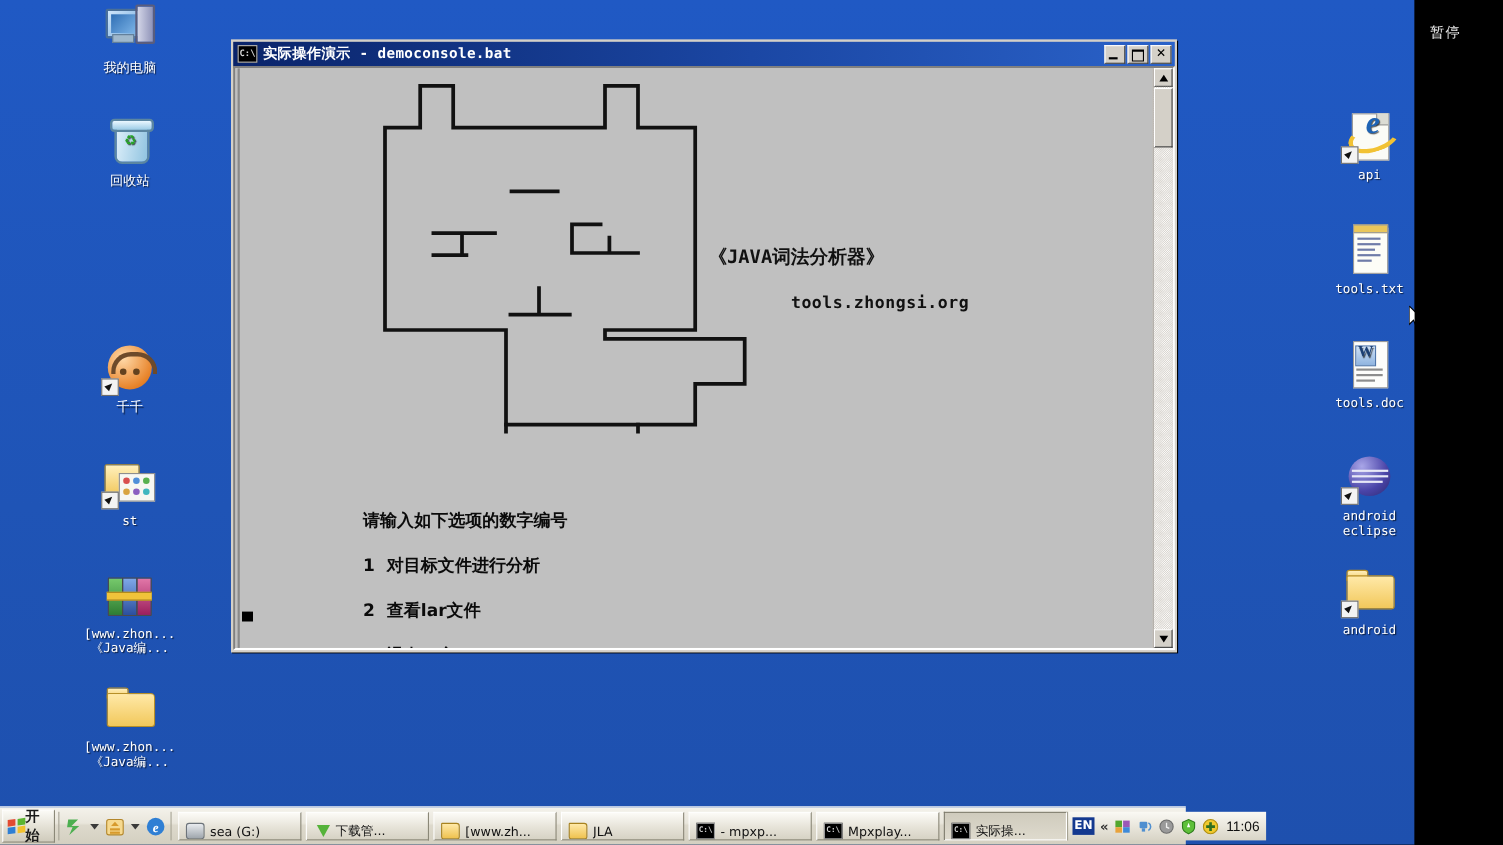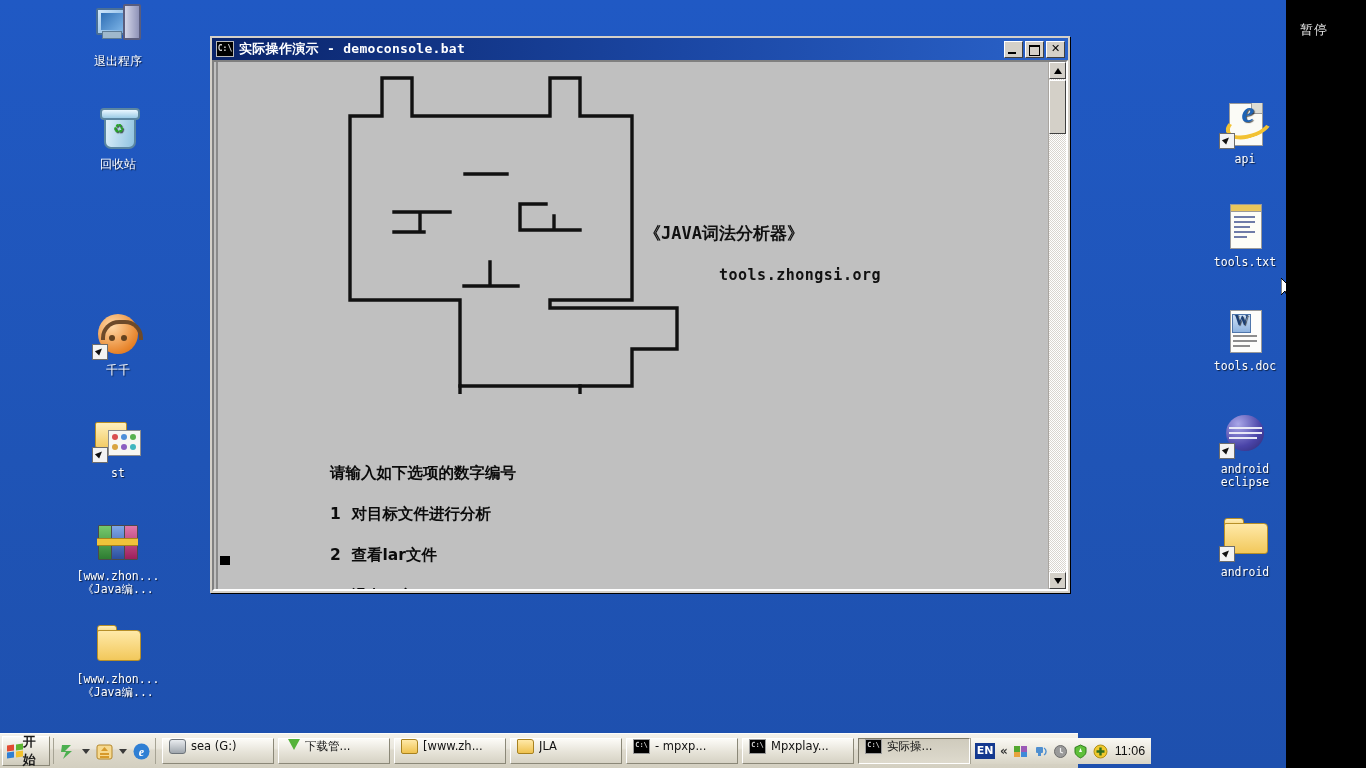--- a/index.html
+++ b/index.html
@@ -225,21 +225,21 @@
   }
   #startbtn .flag{width:17px;height:15px;position:relative;}
   #startbtn .flag i{position:absolute;width:7px;height:6px;}
   .qlaunch{display:flex;align-items:center;gap:3px;padding:0 4px;margin-left:3px;
     border-left:1px solid #a6a394;border-right:1px solid #a6a394;height:26px;}
   .qlaunch .qi{width:19px;height:19px;position:relative;}
   .qlaunch .caret{width:0;height:0;border-left:4px solid transparent;border-right:4px solid transparent;border-top:5px solid #3a3a3a;margin:0 2px;}
 
   .tasks{display:flex;align-items:center;gap:4px;margin-left:6px;flex:1 1 auto;}
   .tbtn2{
-    height:26px;min-width:112px;max-width:132px;display:flex;align-items:flex-start;gap:5px;
+    height:26px;min-width:112px;max-width:132px;display:flex;align-items:flex-end;gap:5px;
     padding:0 6px;box-sizing:border-box;
     background:linear-gradient(180deg,#fcfbf7,#e6e3d8 55%,#d6d2c4);
     border:1px solid;border-color:#ffffff #8b8878 #8b8878 #ffffff;
     font-family:"DejaVu Sans", sans-serif;font-size:11.5px;color:#111;
     white-space:nowrap;overflow:hidden;cursor:default;
   }
   .tbtn2.active{
     background:linear-gradient(180deg,#cfcbbd,#dedacd);
     border-color:#7d7a6b #ffffff #ffffff #7d7a6b;
   }
@@ -273,21 +273,21 @@
 <div id="screen">
 
   <div id="desktop">
 
     <div class="dicon cn" style="left:66px;top:2px;">
       <div class="glyph ic-mycomputer">
         <div class="mon"></div>
           <div class="base"></div>
           <div class="tower"></div>
       </div>
-      <span class="cap">退出程序</span>
+      <span class="cap">我的电脑</span>
     </div>
 
     <div class="dicon cn" style="left:66px;top:105px;">
       <div class="glyph ic-recycle">
         <div class="bin"></div>
           <div class="lid"></div>
           <div class="rec">♻</div>
       </div>
       <span class="cap">回收站</span>
     </div>

